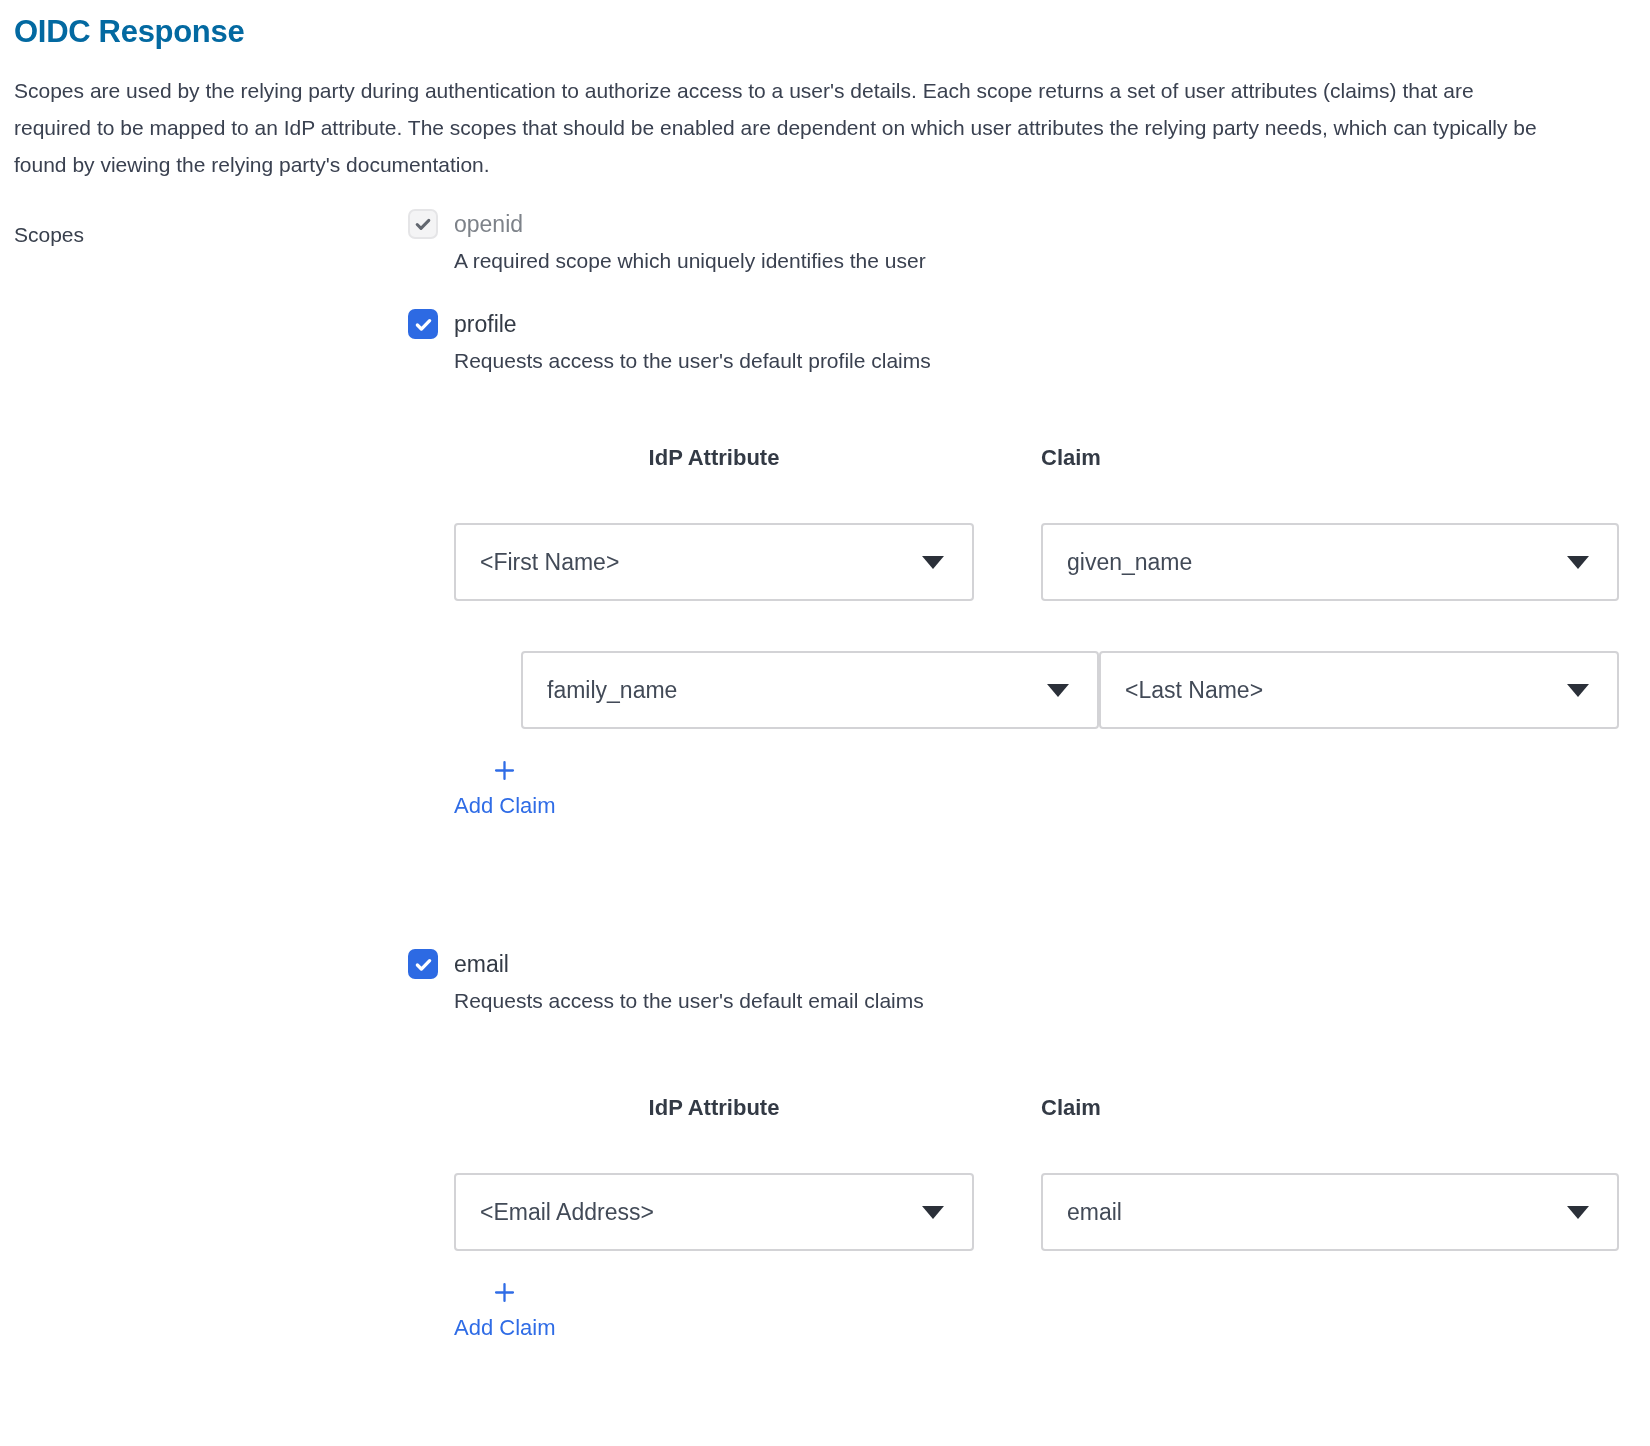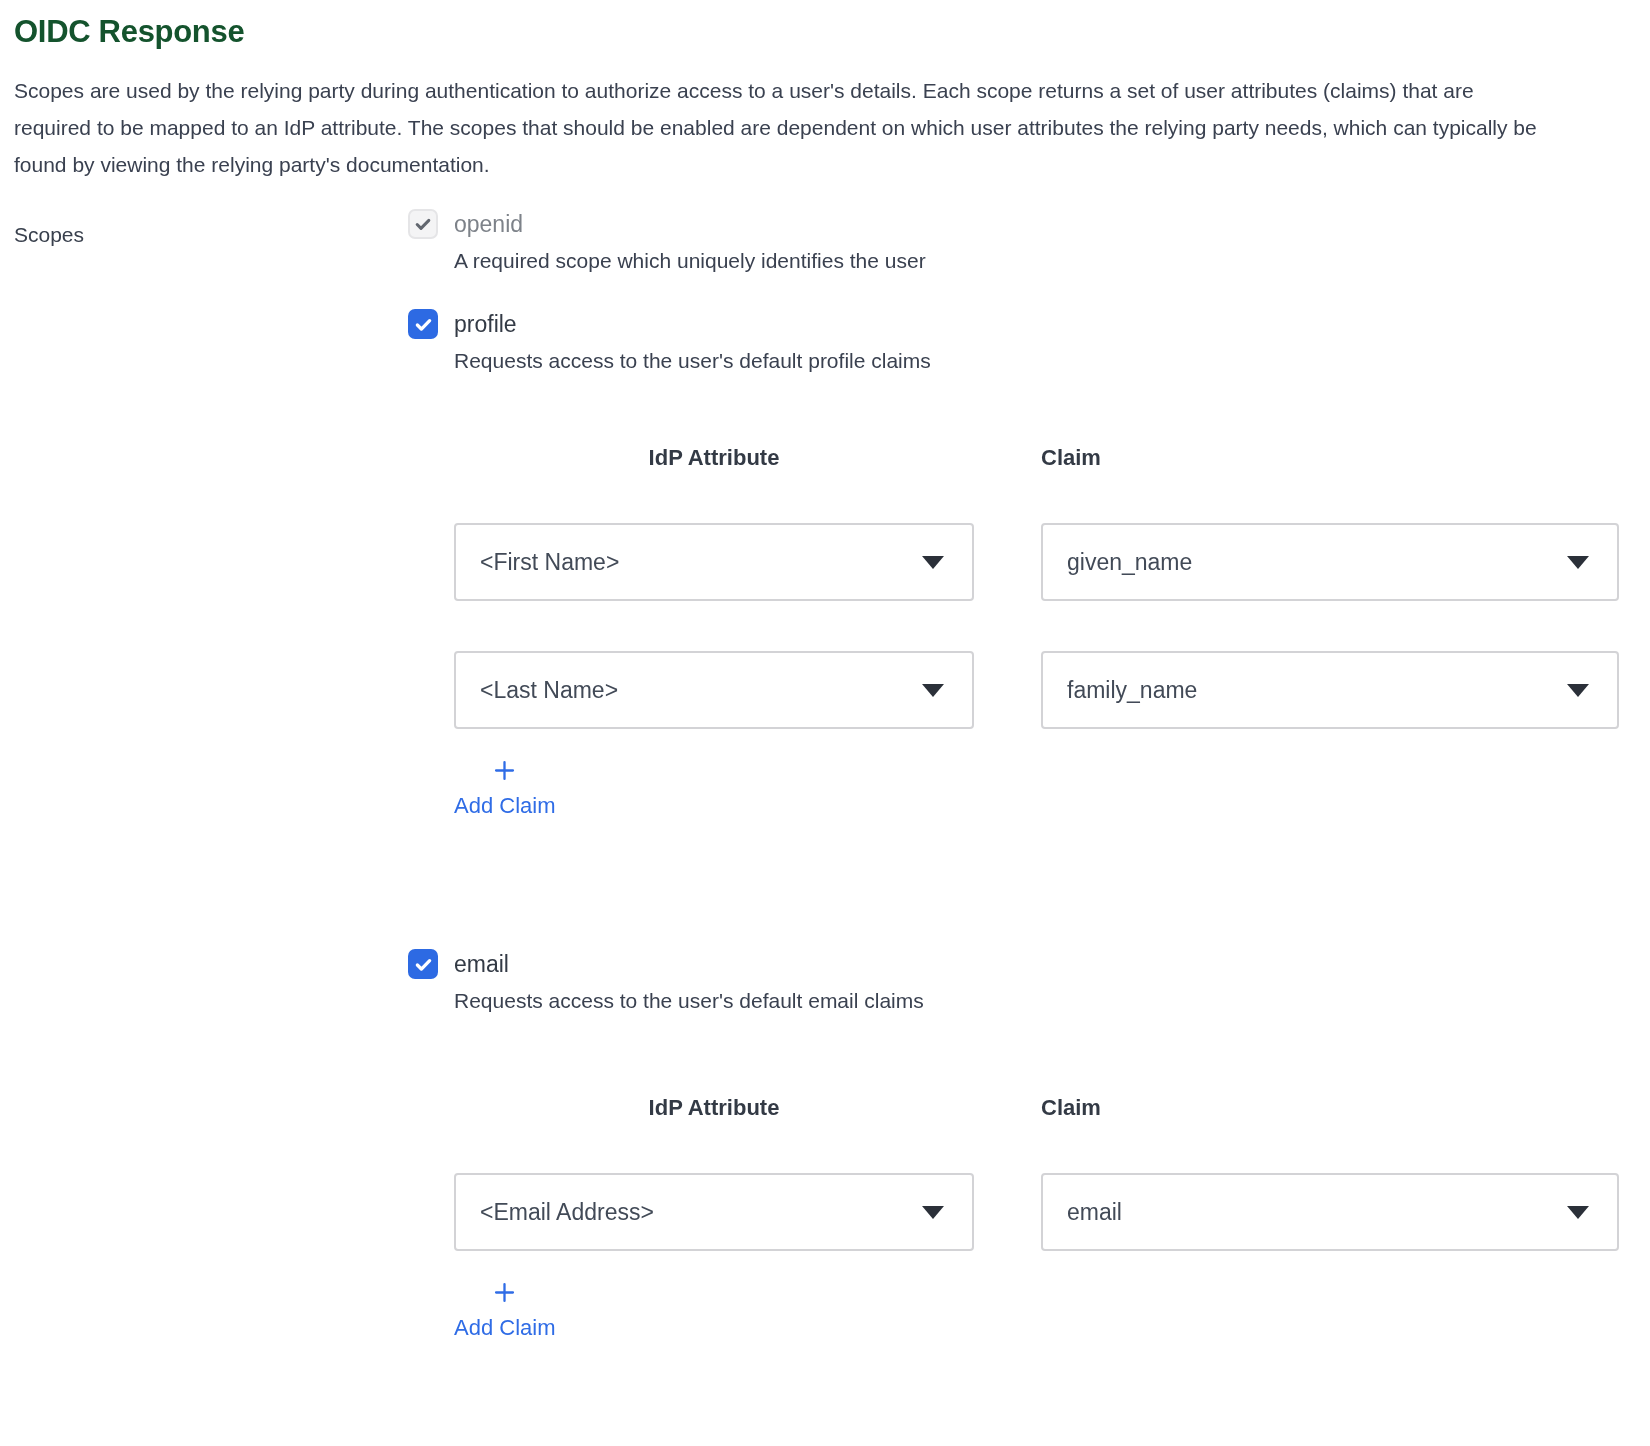--- a/index.html
+++ b/index.html
@@ -7,21 +7,21 @@
   body {
     width: 1650px; height: 1446px;
     background: #ffffff;
     font-family: "Liberation Sans", "DejaVu Sans", sans-serif;
     color: #3a4150;
     overflow: hidden;
   }
   .page { padding: 12px 14px 30px 14px; }
 
   .page-title {
-    font-size: 31px; font-weight: bold; color: #14532d;
+    font-size: 31px; font-weight: bold; color: #0369a1;
     margin: 2px 0 0 0; letter-spacing: -0.3px;
   }
   .page-desc {
     font-size: 21px; line-height: 37px; color: #3a4150;
     margin: 22px 0 0 0; max-width: 1524px;
   }
 
   .form-row { display: flex; margin-top: 26px; }
   .label-col { flex: 0 0 394px; font-size: 21px; font-weight: normal; color: #39404d; padding-top: 5px; margin-top: 9px; }
   .content-col { flex: 1 1 auto; }
@@ -137,26 +137,26 @@
                   <rect x="0" y="2.4" width="22" height="4.2" rx="2.1" fill="currentColor"></rect>
                   <path d="M2.6 8.4 h16.8 l-1.05 12.7 a2.6 2.6 0 0 1 -2.59 2.4 H6.24 a2.6 2.6 0 0 1 -2.59 -2.4 Z" fill="currentColor"></path>
                   <rect x="8.1" y="11" width="2.3" height="7.6" rx="1.15" fill="#ffffff"></rect>
                   <rect x="11.8" y="11" width="2.3" height="7.6" rx="1.15" fill="#ffffff"></rect>
                 </svg>
               </span>
             </button>
           </div>
 
           <div class="claim-row">
+            <div class="select claim">
+              <span>family_name</span>
+              <span class="caret"></span>
+            </div>
             <div class="select idp">
               <span>&lt;Last Name&gt;</span>
-              <span class="caret"></span>
-            </div>
-            <div class="select claim">
-              <span>family_name</span>
               <span class="caret"></span>
             </div>
             <button class="trash-btn">
               <span style="display:flex">
                 <svg viewBox="0 0 22 24" width="27" height="30">
                   <rect x="7" y="0" width="8" height="4.4" rx="1.8" fill="currentColor"></rect>
                   <rect x="0" y="2.4" width="22" height="4.2" rx="2.1" fill="currentColor"></rect>
                   <path d="M2.6 8.4 h16.8 l-1.05 12.7 a2.6 2.6 0 0 1 -2.59 2.4 H6.24 a2.6 2.6 0 0 1 -2.59 -2.4 Z" fill="currentColor"></path>
                   <rect x="8.1" y="11" width="2.3" height="7.6" rx="1.15" fill="#ffffff"></rect>
                   <rect x="11.8" y="11" width="2.3" height="7.6" rx="1.15" fill="#ffffff"></rect>

